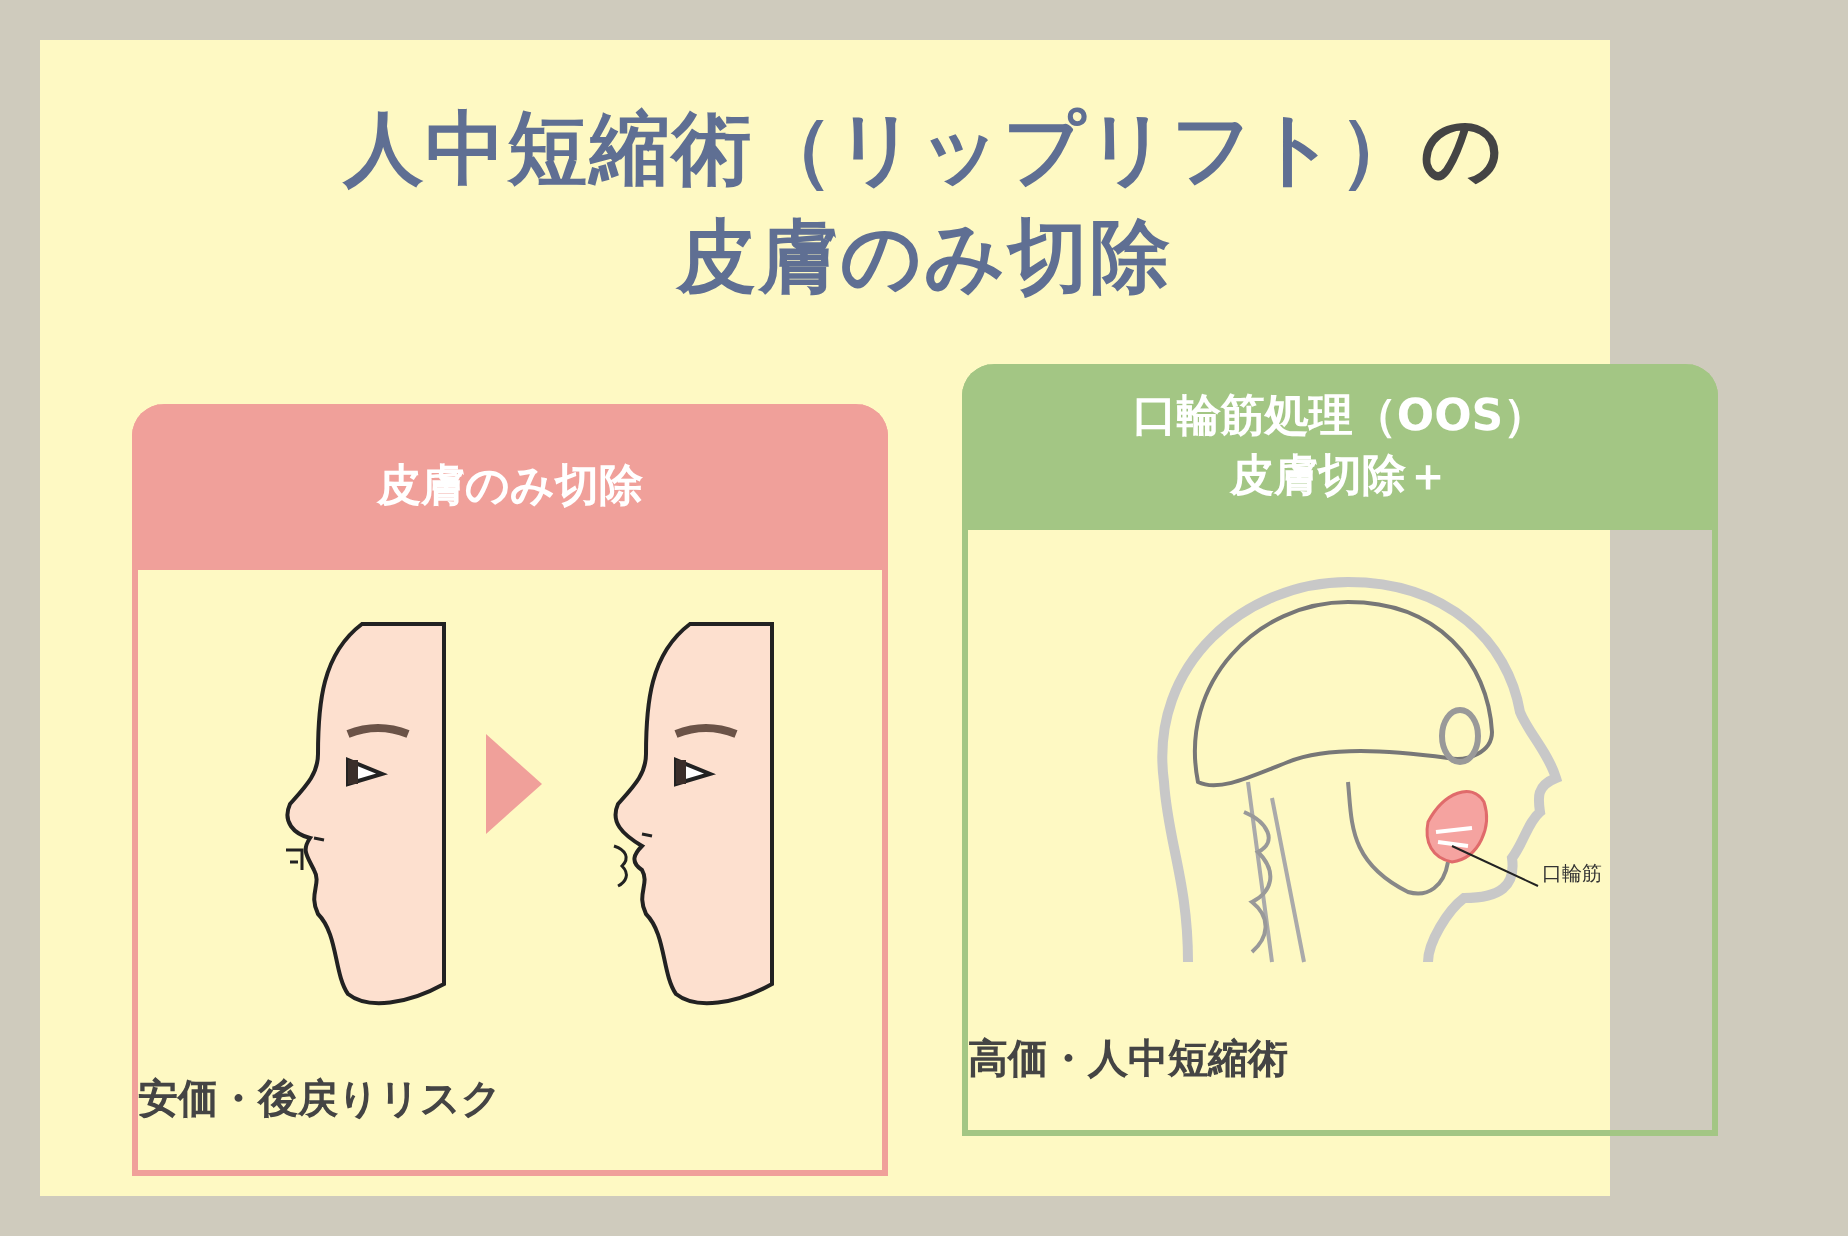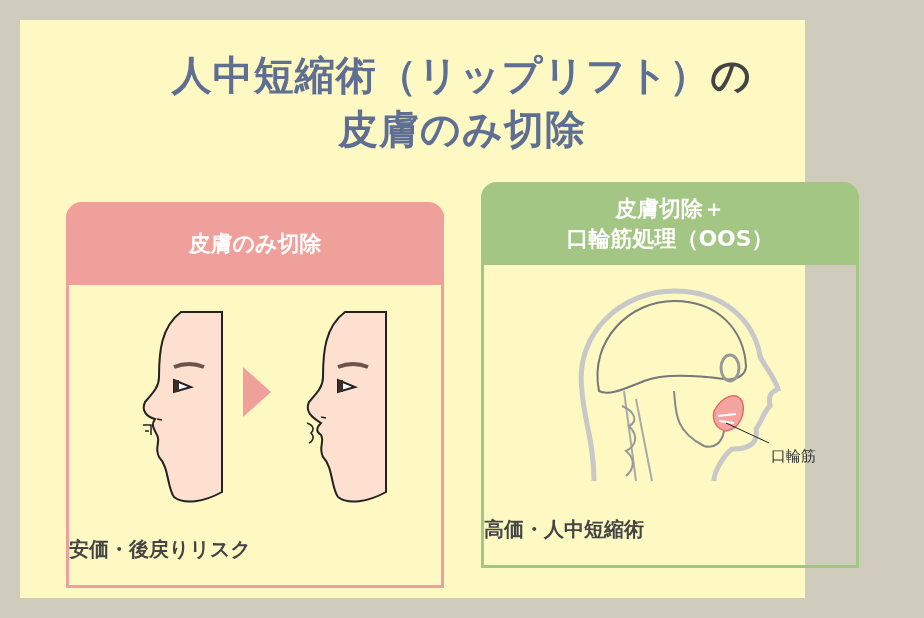--- a/index.html
+++ b/index.html
@@ -50,32 +50,32 @@
         <path d="M45 73 L50 73 L50 85 L45 85 Z" fill="#3a2e2a"></path>
         <path d="M28 110 L33 111" stroke="#222" stroke-width="1.5"></path>
         <path d="M14 116 C20 118 22 122 18 126 C22 130 20 134 16 136" stroke="#222" stroke-width="1.5" fill="none"></path>
       </svg>
       <div class="caption">安価・後戻りリスク</div>
     </div>
   </div>
 
   <div class="card right">
     <div class="card-head">
+      <span>口輪筋処理（OOS）</span>
       <span>皮膚切除＋</span>
-      <span>口輪筋処理（OOS）</span>
     </div>
     <div class="card-body">
       <svg width="260" height="220" viewBox="0 0 260 220" style="left:80px;top:6px;">
         <path d="M30 210 C30 170 20 150 18 120 C10 60 60 20 110 20 C160 20 190 50 196 85 C200 95 210 105 214 118 C204 122 205 128 206 135 C200 140 198 150 192 158 C194 172 186 178 168 178 C160 184 150 200 150 210" fill="none" stroke="#c8c8c8" stroke-width="5"></path>
         <path d="M35 120 C25 70 65 30 110 30 C155 30 180 60 182 95 C182 105 170 110 160 108 C130 104 100 102 80 110 C60 118 45 125 35 120 Z" fill="none" stroke="#777" stroke-width="2"></path>
         <ellipse cx="166" cy="97" rx="9" ry="13" fill="none" stroke="#999" stroke-width="3"></ellipse>
         <path d="M60 120 L72 210 M72 128 L88 210" stroke="#aaa" stroke-width="2" fill="none"></path>
         <path d="M58 135 C70 140 75 150 65 155 C75 165 72 175 62 180 C72 188 70 198 62 205" stroke="#999" stroke-width="2" fill="none"></path>
         <path d="M110 120 C112 140 110 160 140 175 C150 178 158 172 160 160" stroke="#888" stroke-width="2" fill="none"></path>
         <path d="M150 140 C158 125 172 120 178 130 C182 142 176 158 162 160 C152 158 148 150 150 140 Z" fill="#f5a3a0" stroke="#e06b6b" stroke-width="1.5"></path>
         <path d="M154 145 L172 143 M155 150 L170 152" stroke="#fff" stroke-width="2"></path>
         <path d="M162 152 L205 172" stroke="#222" stroke-width="1"></path>
       </svg>
-      <div style="position:absolute;left:287px;top:182px;font-size:15px;color:#333;">口輪筋</div>
+      <div style="position:absolute;left:287px;top:165px;font-size:10px;color:#333;">口輪筋</div>
       <div class="caption">高価・人中短縮術</div>
     </div>
   </div>
 </div>
 
 </body></html>

